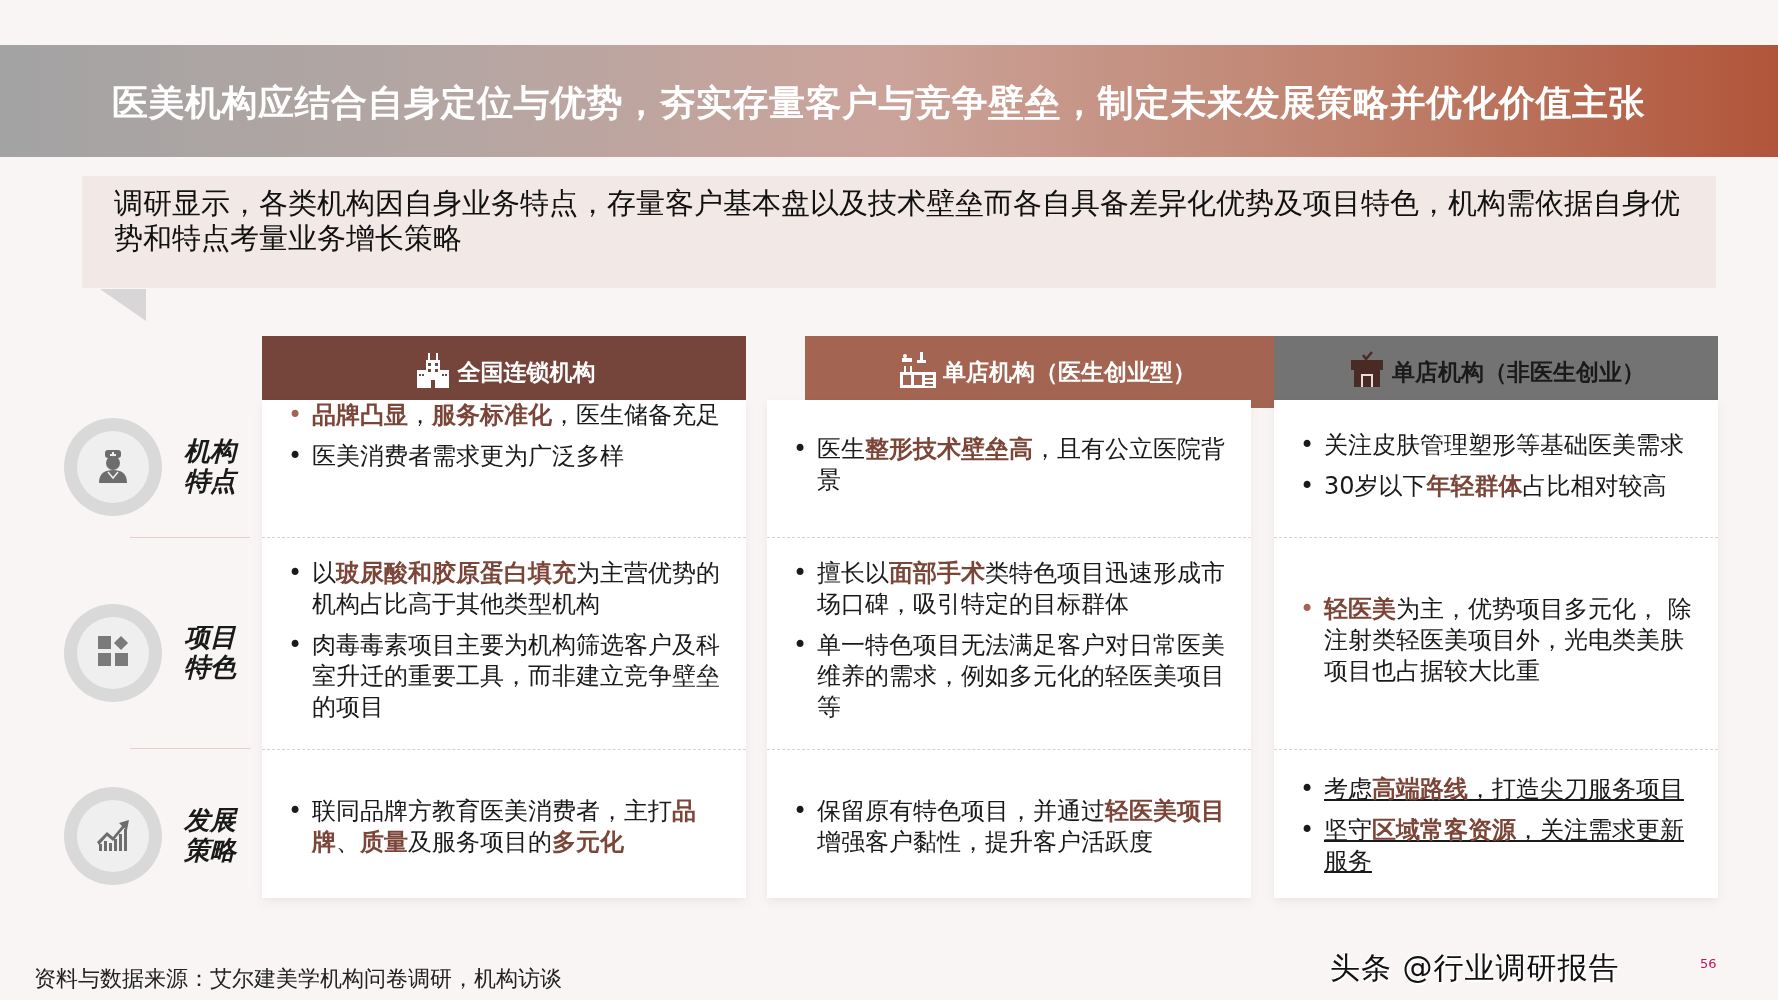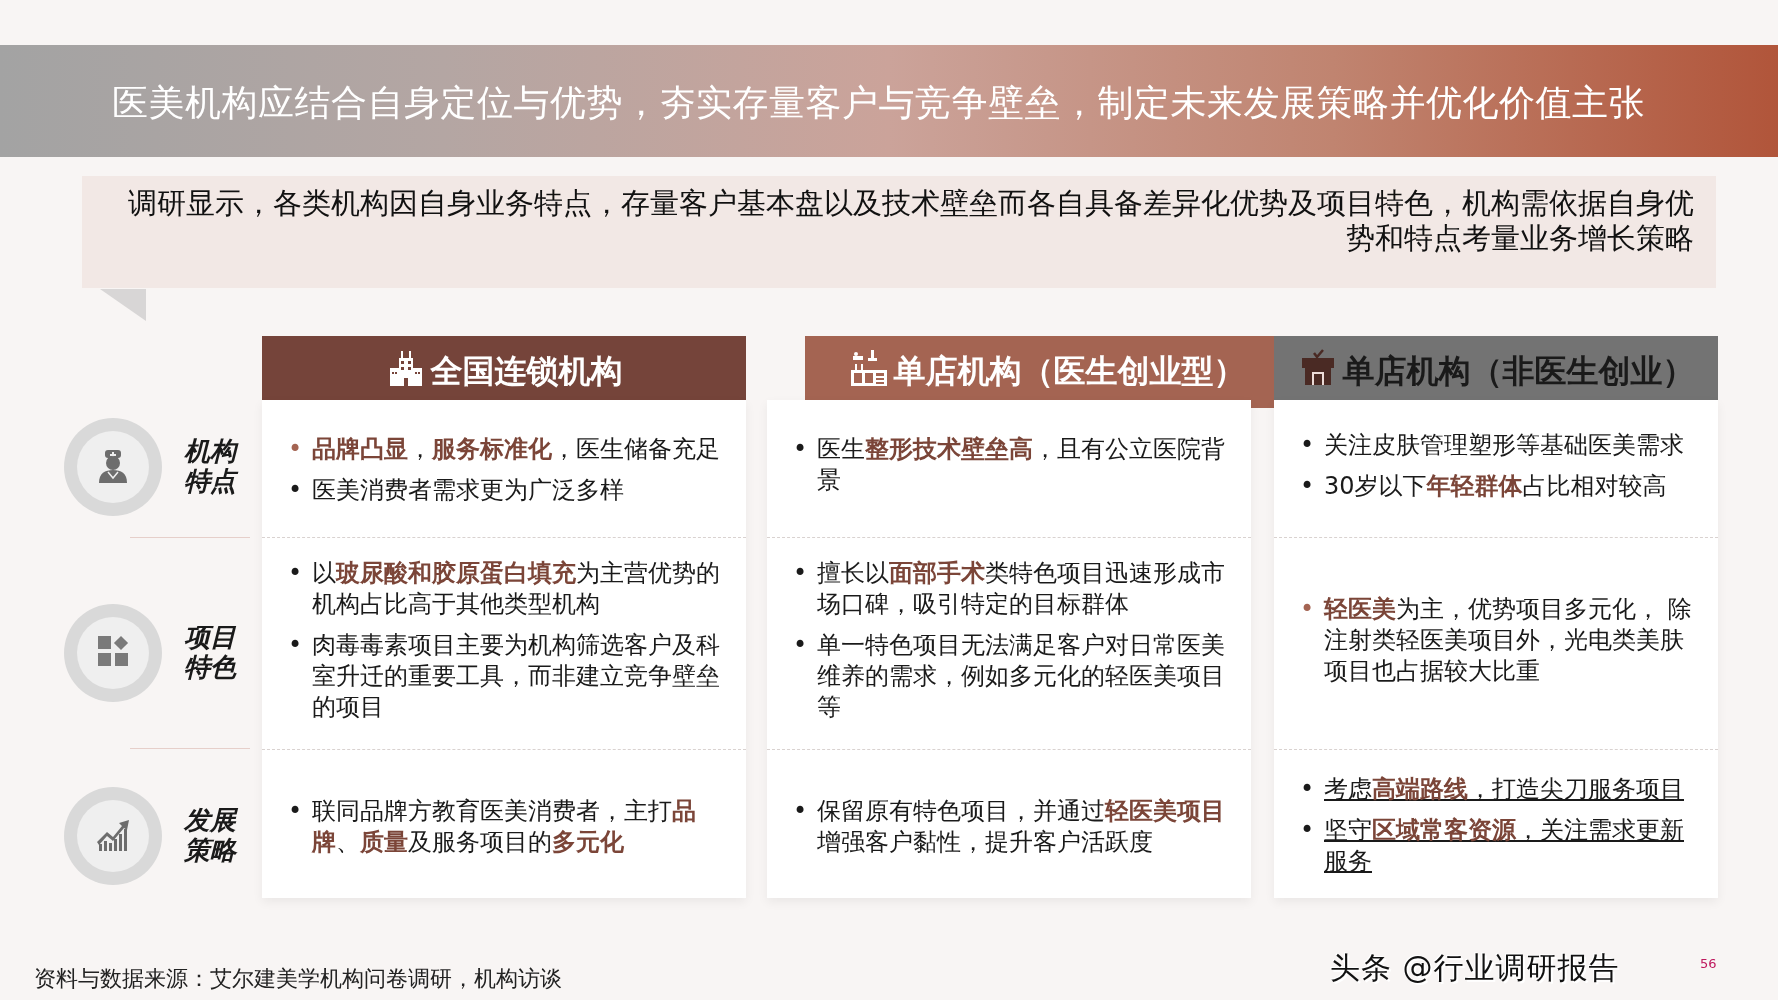--- a/index.html
+++ b/index.html
@@ -1,22 +1,22 @@
 <!DOCTYPE html>
 <html><head>
 <meta charset="utf-8">
 <style>
   html,body{margin:0;padding:0;}
   body{width:1778px;height:1000px;background:#f8f5f4;position:relative;overflow:hidden;font-family:"DejaVu Sans","Liberation Sans",sans-serif;color:#1a1a1a;}
   .title-bar{position:absolute;left:0;top:45px;width:1778px;height:112px;background:linear-gradient(90deg,#a3a3a3 0%,#b4a6a3 25%,#cba39a 50%,#c08470 75%,#b1553a 100%);}
-  .title-bar h1{margin:0;position:absolute;left:112px;top:34px;font-size:36px;font-weight:normal;color:#ffffff;letter-spacing:0.5px;white-space:nowrap;}
-  .summary{position:absolute;left:82px;top:176px;width:1634px;height:112px;background:#f2e8e5;text-align:right;}
+  .title-bar h1{margin:0;position:absolute;left:112px;top:34px;font-size:36px;font-weight:bold;color:#ffffff;letter-spacing:0.5px;white-space:nowrap;}
+  .summary{position:absolute;left:82px;top:176px;width:1634px;height:112px;background:#f2e8e5;}
   .summary p{margin:0;position:absolute;left:32px;top:10px;width:1580px;font-size:29px;line-height:35px;color:#111;}
   .summary-tail{position:absolute;left:100px;top:289px;width:0;height:0;border-top:32px solid #d8d6d6;border-left:46px solid transparent;}
-  .col-head{position:absolute;top:336px;height:72px;display:flex;align-items:center;justify-content:center;gap:5px;font-size:32px;font-weight:bold;}
+  .col-head{position:absolute;top:336px;height:72px;display:flex;align-items:center;justify-content:center;gap:5px;font-size:23px;font-weight:bold;}
   .col-head svg{width:40px;height:40px;}
   .ch1{left:262px;width:484px;background:#75443a;color:#fff;}
   .ch2{left:805px;width:484px;background:#a46452;color:#fff;}
   .ch3{left:1274px;width:444px;background:#737373;color:#1a1a1a;}
   .col{position:absolute;top:400px;height:498px;background:#ffffff;box-shadow:0 4px 10px rgba(0,0,0,0.06);}
   .c1{left:262px;width:484px;}
   .c2{left:767px;width:484px;}
   .c3{left:1274px;width:444px;}
   .cell{position:absolute;left:0;right:0;box-sizing:border-box;padding:0 22px 0 22px;}
   .cell.sep{border-bottom:1px dashed #d9d2d0;}
@@ -167,21 +167,21 @@
     </span>
   </div>
     </div>
   <div class="rl-text">
     <div>发展</div>
     <div>策略</div>
   </div>
 </div>
 
 <div class="col c1">
-  <div class="cell sep" style="top:0;height:138px;padding-top:34px;">
+  <div class="cell sep" style="top:0;height:138px;">
       <ul>
         <li class="accent-bullet"><span class="hl">品牌凸显</span><span>，</span><span class="hl">服务标准化</span><span>，医生储备充足</span></li>
         <li><span>医美消费者需求更为广泛多样</span></li>
       </ul>
     </div>
   <div class="cell sep" style="top:138px;height:212px;padding-top:20px;">
       <ul>
         <li><span>以</span><span class="hl">玻尿酸和胶原蛋白填充</span><span>为主营优势的机构占比高于其他类型机构</span></li>
         <li><span>肉毒毒素项目主要为机构筛选客户及科室升迁的重要工具，而非建立竞争壁垒的项目</span></li>
       </ul>

